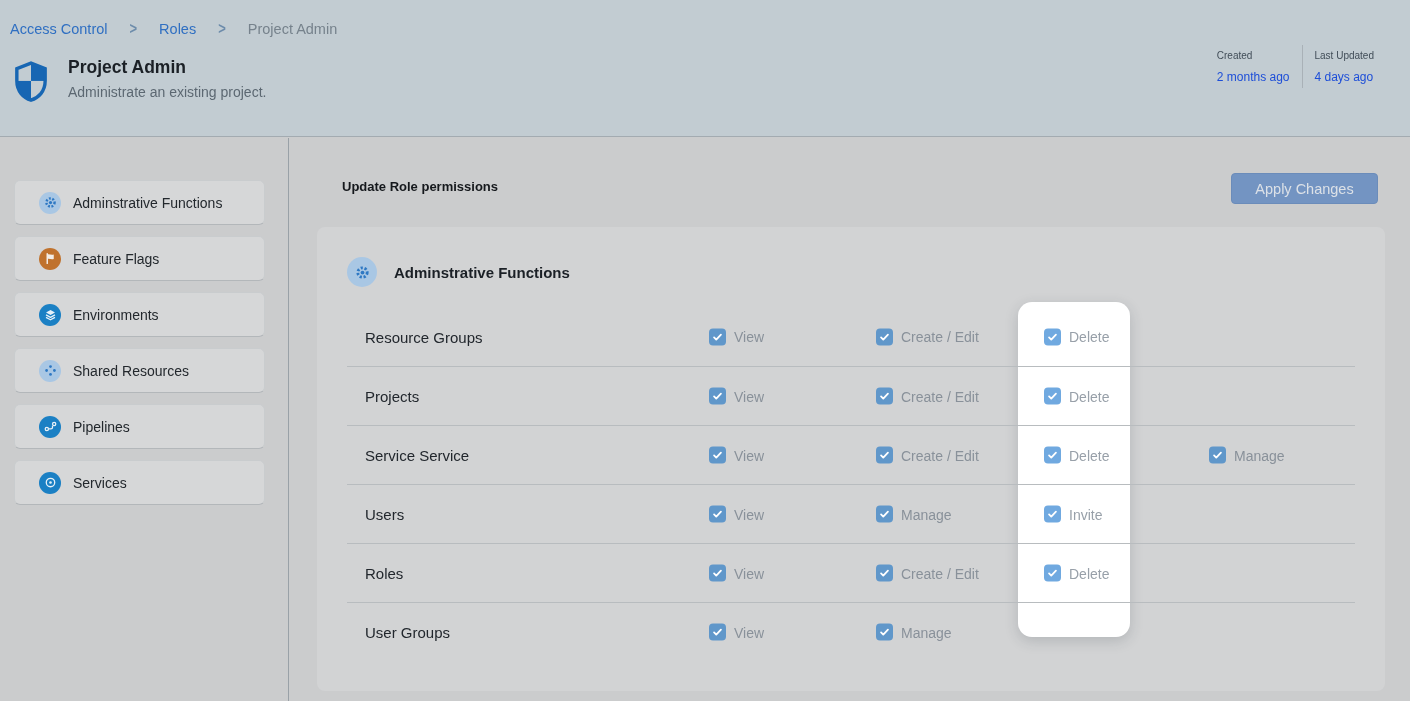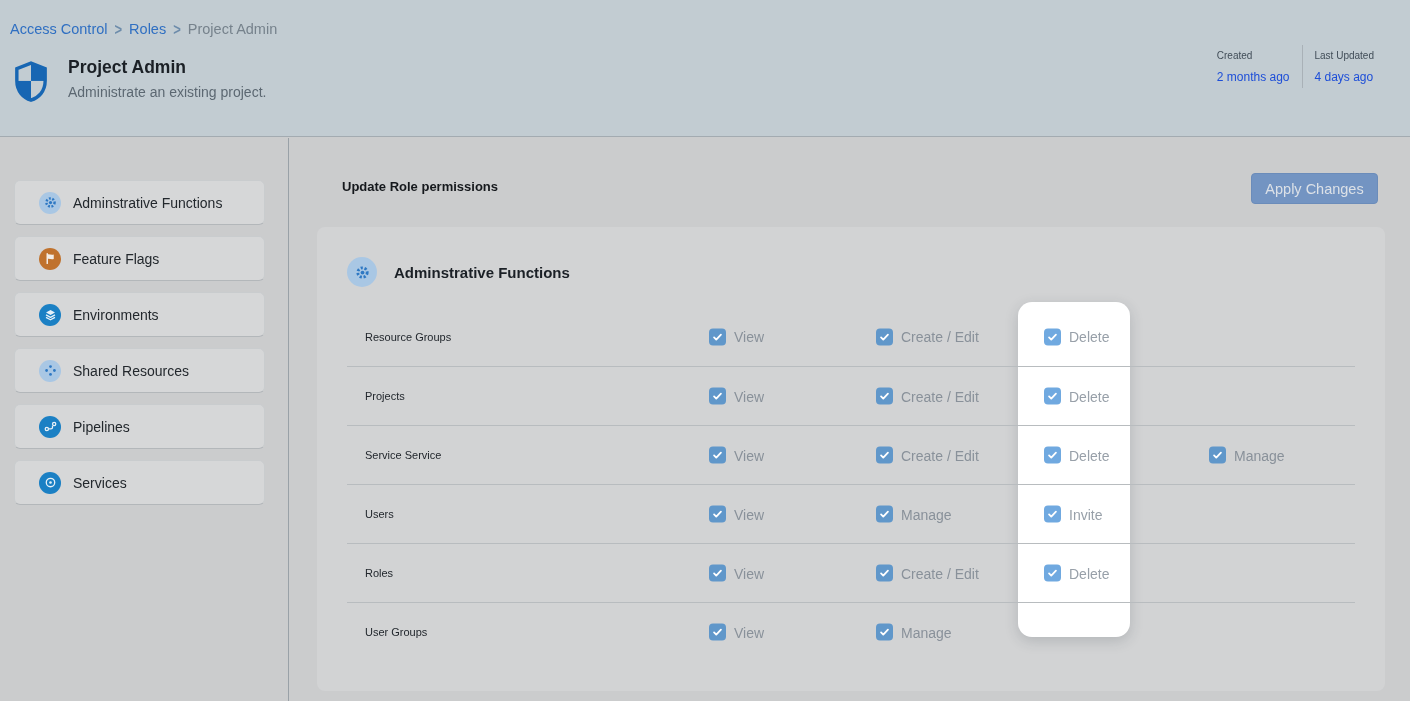--- a/index.html
+++ b/index.html
@@ -2,21 +2,21 @@
 <html><head>
 <meta charset="utf-8">
 <style>
   * { margin:0; padding:0; box-sizing:border-box; }
   html,body { width:1410px; height:701px; }
   body { font-family:"Liberation Sans", sans-serif; background:#cbcccd; position:relative; overflow:hidden; }
   .page { position:absolute; inset:0; width:1410px; height:701px; }
 
   
   .topbar { position:absolute; left:0; top:0; width:1410px; height:137px; background:#c2ccd2; border-bottom:1px solid #a3abb1; }
-  .breadcrumb { position:absolute; left:10px; top:21px; font-size:14.5px; display:flex; align-items:flex-end; gap:7px; }
+  .breadcrumb { position:absolute; left:10px; top:21px; font-size:14.5px; display:flex; align-items:flex-start; gap:22px; }
   .crumb-link { color:#2f6fc2; cursor:pointer; }
   .crumb-sep { color:#6d8cab; font-size:13px; font-weight:700; transform:scaleY(1.25); }
   .crumb-current { color:#76828c; }
   .role-head { position:absolute; left:14px; top:57px; display:flex; align-items:flex-start; gap:20px; }
   .shield { width:34px; height:41px; margin-top:4px; }
   .role-title { font-size:17.5px; font-weight:700; color:#1b2026; }
   .role-sub { font-size:14px; color:#5c6872; margin-top:6px; }
   .meta { position:absolute; right:24px; top:45px; display:flex; align-items:stretch; }
   .meta-block { padding:0 12px; }
   .meta-divider { width:1px; background:#a9b1b7; }
@@ -30,33 +30,33 @@
   .side-icon { width:22px; height:22px; border-radius:50%; display:flex; align-items:center; justify-content:center; flex:0 0 22px; }
   .side-icon svg { width:13px; height:13px; display:block; }
   .side-icon.light { background:#a9c7e4; color:#2e78c3; }
   .side-icon.orange { background:#c0722d; color:#f3ede6; }
   .side-icon.blue { background:#1b80c4; color:#e8f1f8; }
   .side-label { font-size:14px; color:#23282d; margin-left:12px; }
 
   
   .main { position:absolute; left:290px; top:0; width:1120px; height:563px; }
   .main-heading { position:absolute; left:52px; top:41px; font-size:13px; font-weight:700; color:#15181c; }
-  .apply-btn { position:absolute; right:32px; top:35px; width:127px; height:31px; background:#7394c2; border:1px solid #6b8cba; border-radius:4px; color:#dce1e7; font-size:14.5px; font-family:"Liberation Sans",sans-serif; font-weight:500; cursor:pointer; }
+  .apply-btn { position:absolute; right:32px; top:35px; width:147px; height:31px; background:#7394c2; border:1px solid #6b8cba; border-radius:4px; color:#dce1e7; font-size:14.5px; font-family:"Liberation Sans",sans-serif; font-weight:500; cursor:pointer; }
 
   .card { position:absolute; left:27px; top:89px; width:1068px; height:464px; background:#d2d3d4; border-radius:8px; }
   .spotlight { position:absolute; left:701px; top:75px; width:112px; height:335px; background:#ffffff; border-radius:14px; box-shadow:0 4px 14px rgba(40,50,60,0.18); z-index:1; }
   .card-head { position:absolute; left:30px; top:30px; display:flex; align-items:center; z-index:2; }
   .card-icon { width:30px; height:30px; border-radius:50%; background:#a9c7e4; color:#2e78c3; display:flex; align-items:center; justify-content:center; }
   .card-icon svg { width:15px; height:15px; display:block; }
   .card-title { font-size:15px; font-weight:700; color:#1b2026; margin-left:17px; }
 
   .rows { position:absolute; left:30px; top:80px; width:1008px; z-index:2; }
   .perm-row { position:relative; height:59px; }
   .perm-row + .perm-row { border-top:1px solid #b8bcbf; }
-  .row-label { position:absolute; left:18px; top:50%; transform:translateY(-50%); font-size:11px; color:#22272d; }
+  .row-label { position:absolute; left:18px; top:50%; transform:translateY(-50%); font-size:15px; color:#22272d; }
   .perm-cell { position:absolute; top:50%; transform:translateY(-50%); display:flex; align-items:center;margin-left:9px; }
   .cb { width:17px; height:17px; border-radius:4px; background:#6097ca; display:flex; align-items:center; justify-content:center; cursor:pointer; flex:0 0 17px; }
   .cb svg { width:11px; height:11px; display:block; }
   .perm-label { font-size:14px; color:#89919a; margin-left:8px; }
   .perm-cell.hl .cb { background:#70a9e0; }
   .perm-cell.hl .perm-label { color:#98a0a9; }
 </style>
 </head>
 <body>
 

